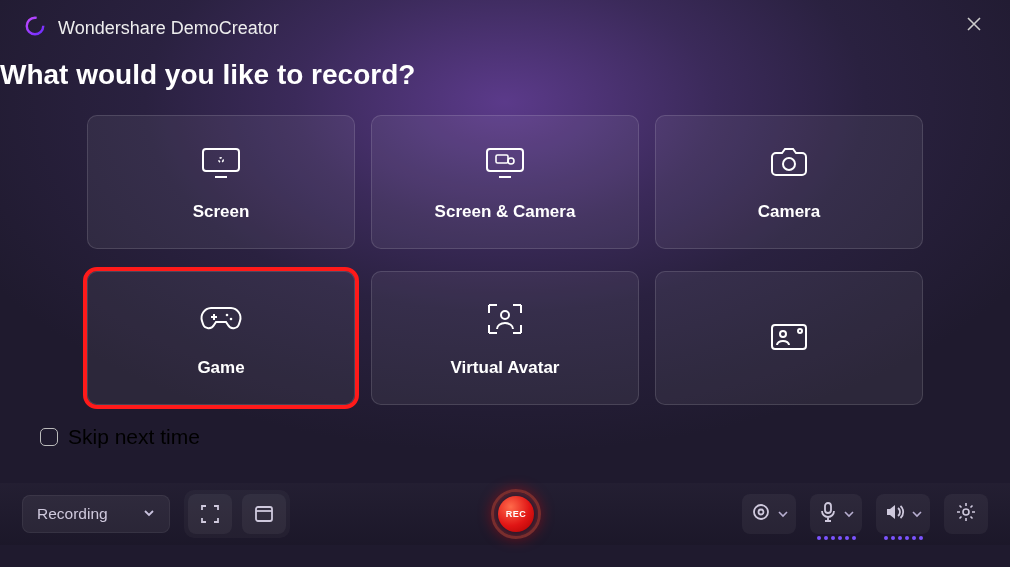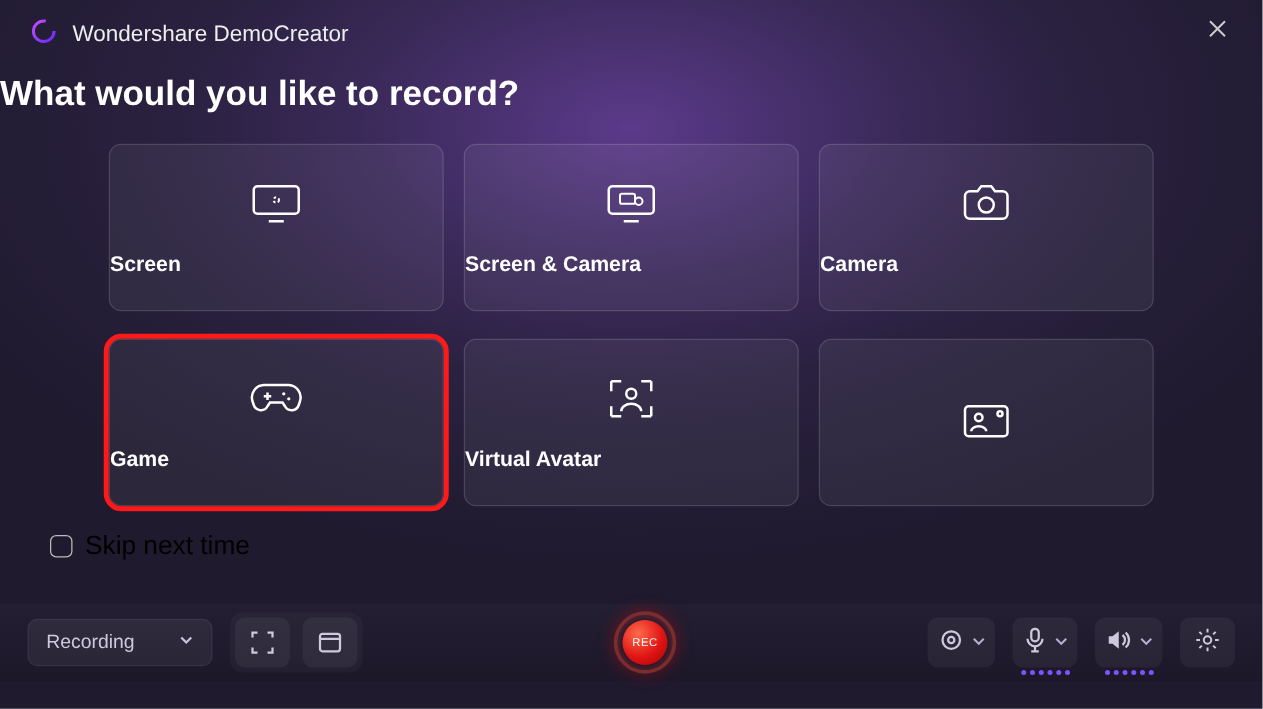--- a/index.html
+++ b/index.html
@@ -32,20 +32,21 @@
     gap: 22px 16px;
     justify-content: center;
     padding: 0 30px;
   }
   .card {
     background: rgba(255,255,255,0.06);
     border: 1px solid rgba(255,255,255,0.13);
     border-radius: 10px;
     display: flex;
     flex-direction: column;
+    align-items: center;
     justify-content: center;
     gap: 18px;
     cursor: pointer;
   }
   .card.highlight {
     outline: 4px solid #ff1a1a;
     outline-offset: 0;
   }
   .card-label { font-size: 17px; font-weight: 600; color: #fff; }
   .icon-wrap { height: 42px; display: flex; align-items: center; justify-content: center; }
@@ -88,21 +89,21 @@
     width: 50px; height: 50px; border-radius: 50%;
     border: 3px solid #7a2d2d;
     display: flex; align-items: center; justify-content: center;
     box-shadow: 0 0 14px rgba(255,0,0,0.35), inset 0 0 8px rgba(255,40,40,0.4);
     cursor: pointer;
   }
   .rec-inner {
     width: 36px; height: 36px; border-radius: 50%;
     background: radial-gradient(circle at 35% 30%, #ff6a4a, #e01515 55%, #a00 100%);
     display:flex; align-items:center; justify-content:center;
-    font-size: 9px; font-weight:400; color:#fff; letter-spacing:0.5px;
+    font-size: 9px; font-weight:700; color:#fff; letter-spacing:0.5px;
   }
   .right-group { display:flex; align-items:center; gap:14px; }
   .pill {
     height: 40px; border-radius: 8px;
     background: rgba(255,255,255,0.05);
     display:flex; align-items:center; justify-content:center;
     padding: 0 8px; gap:6px; cursor:pointer; position:relative;
   }
   .pill .chev { color:#b7aed0; }
   .dots {

